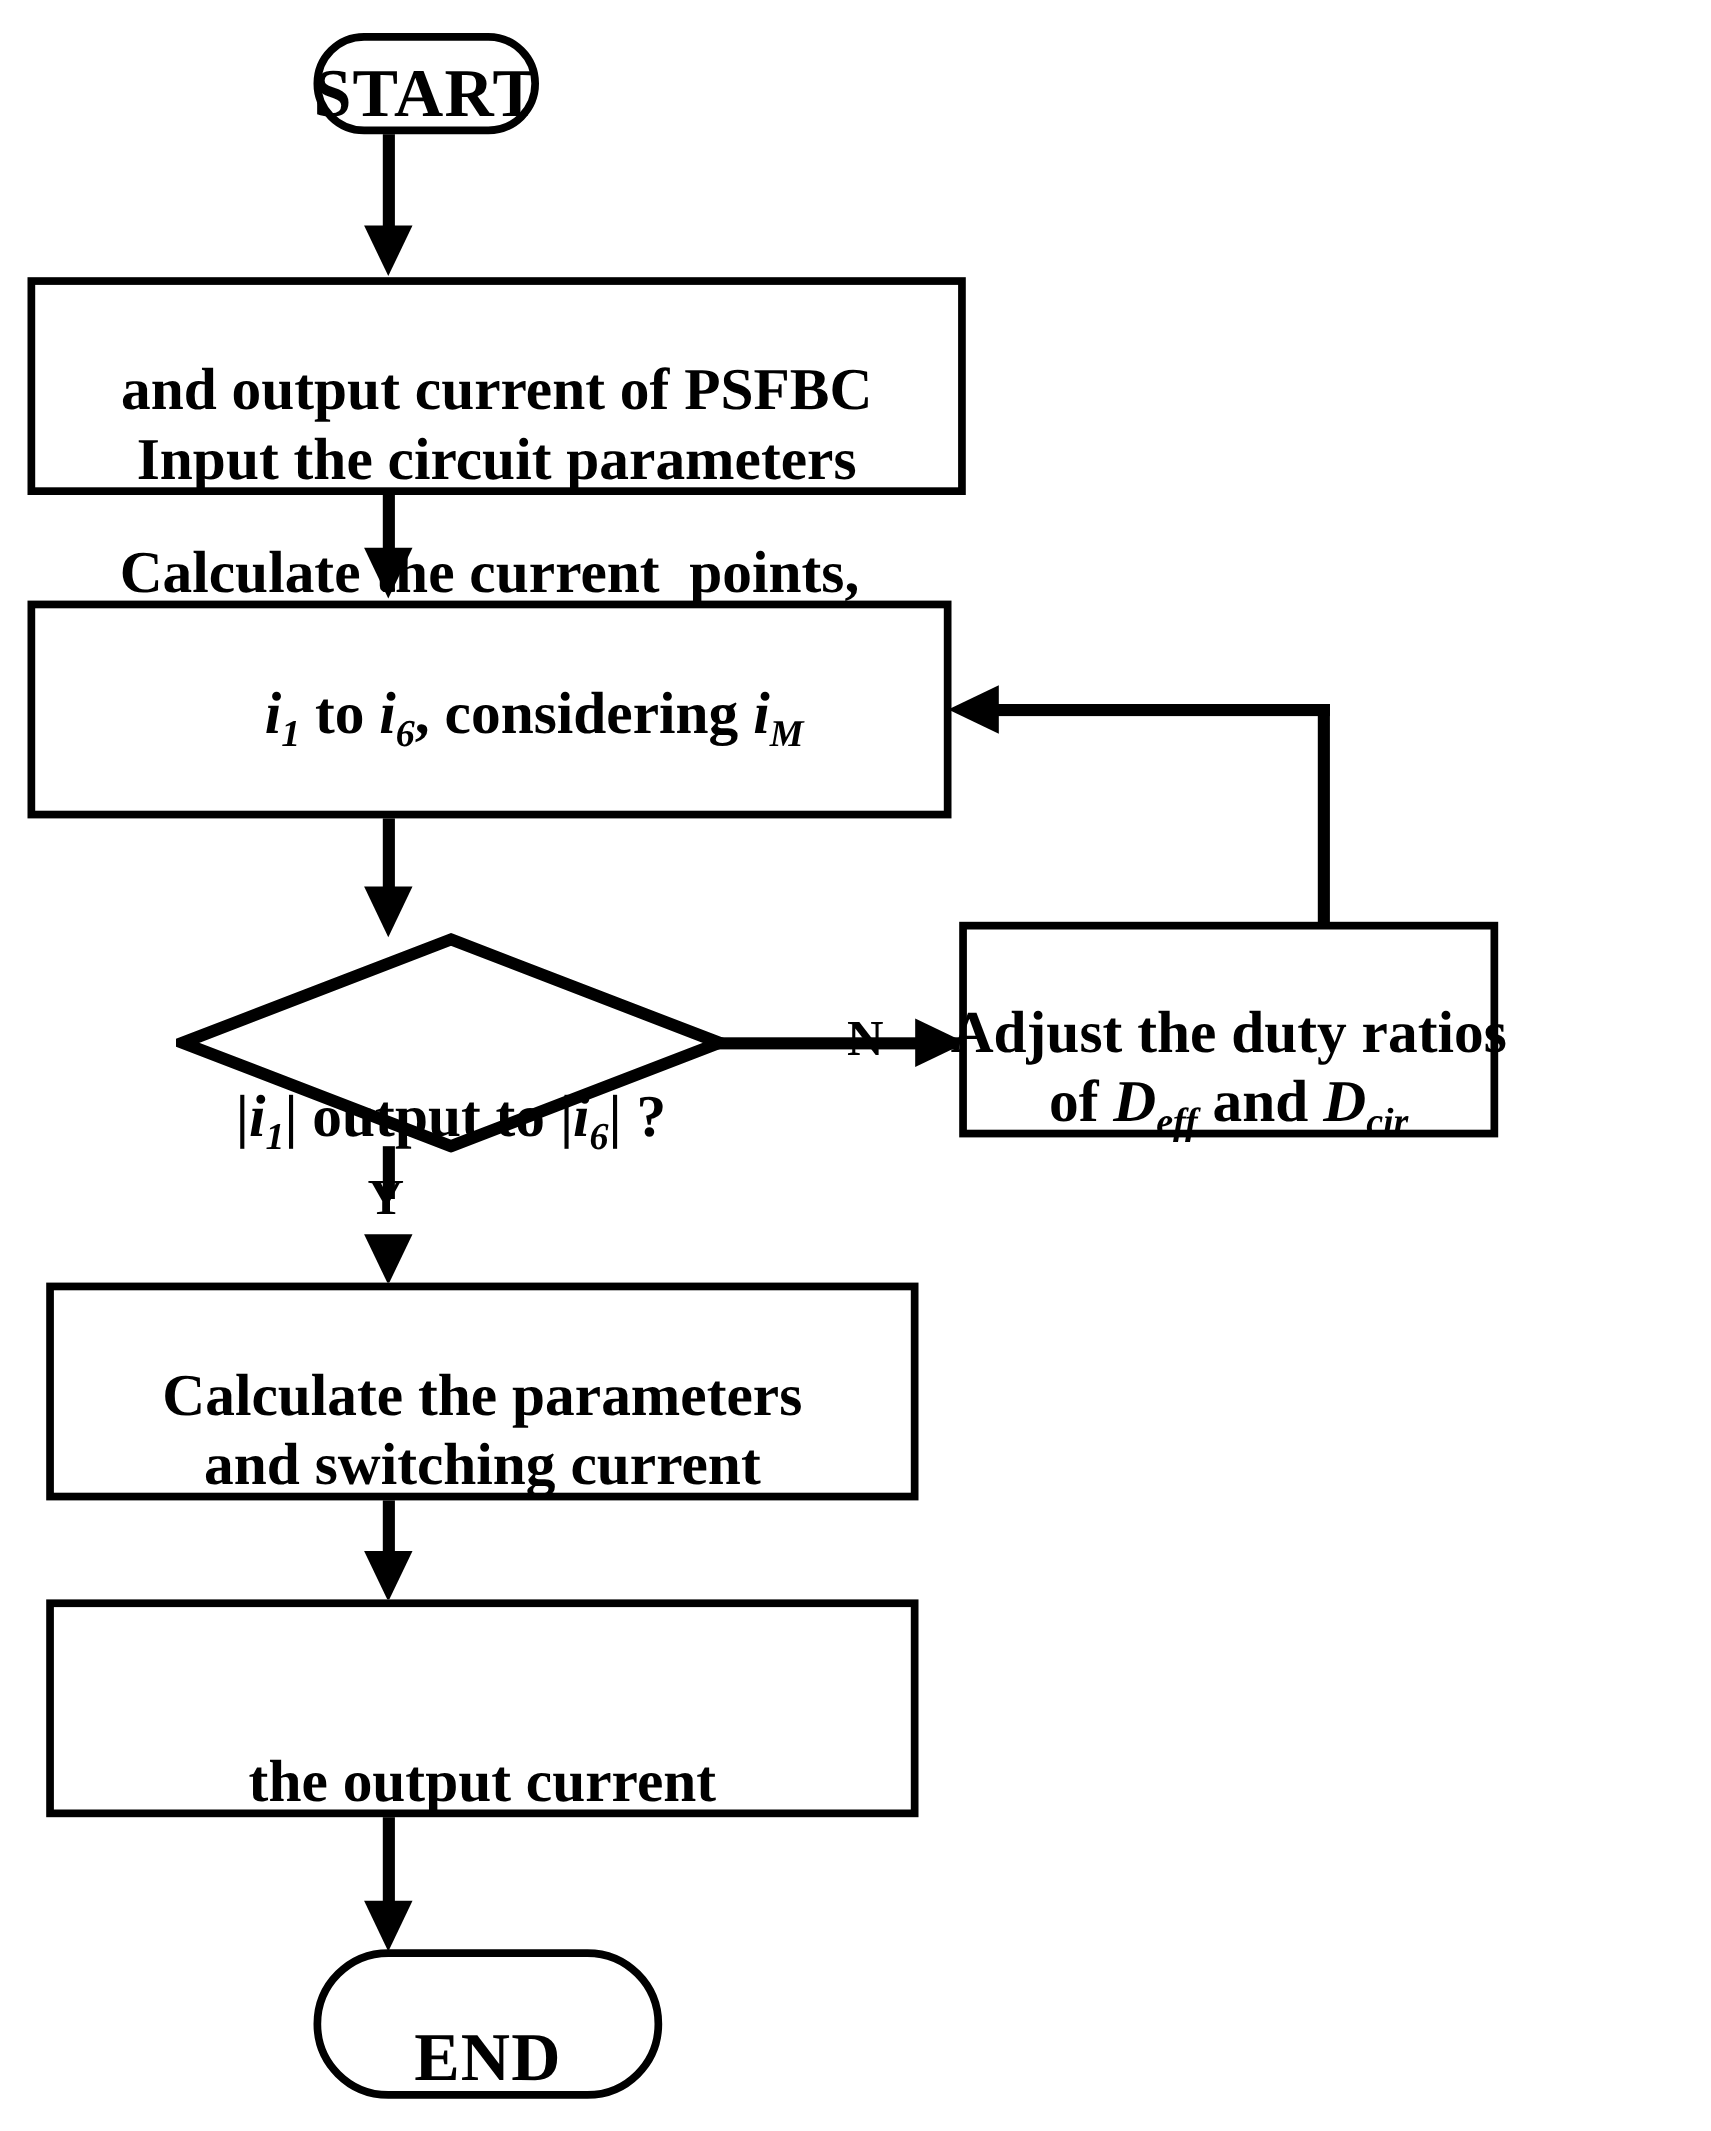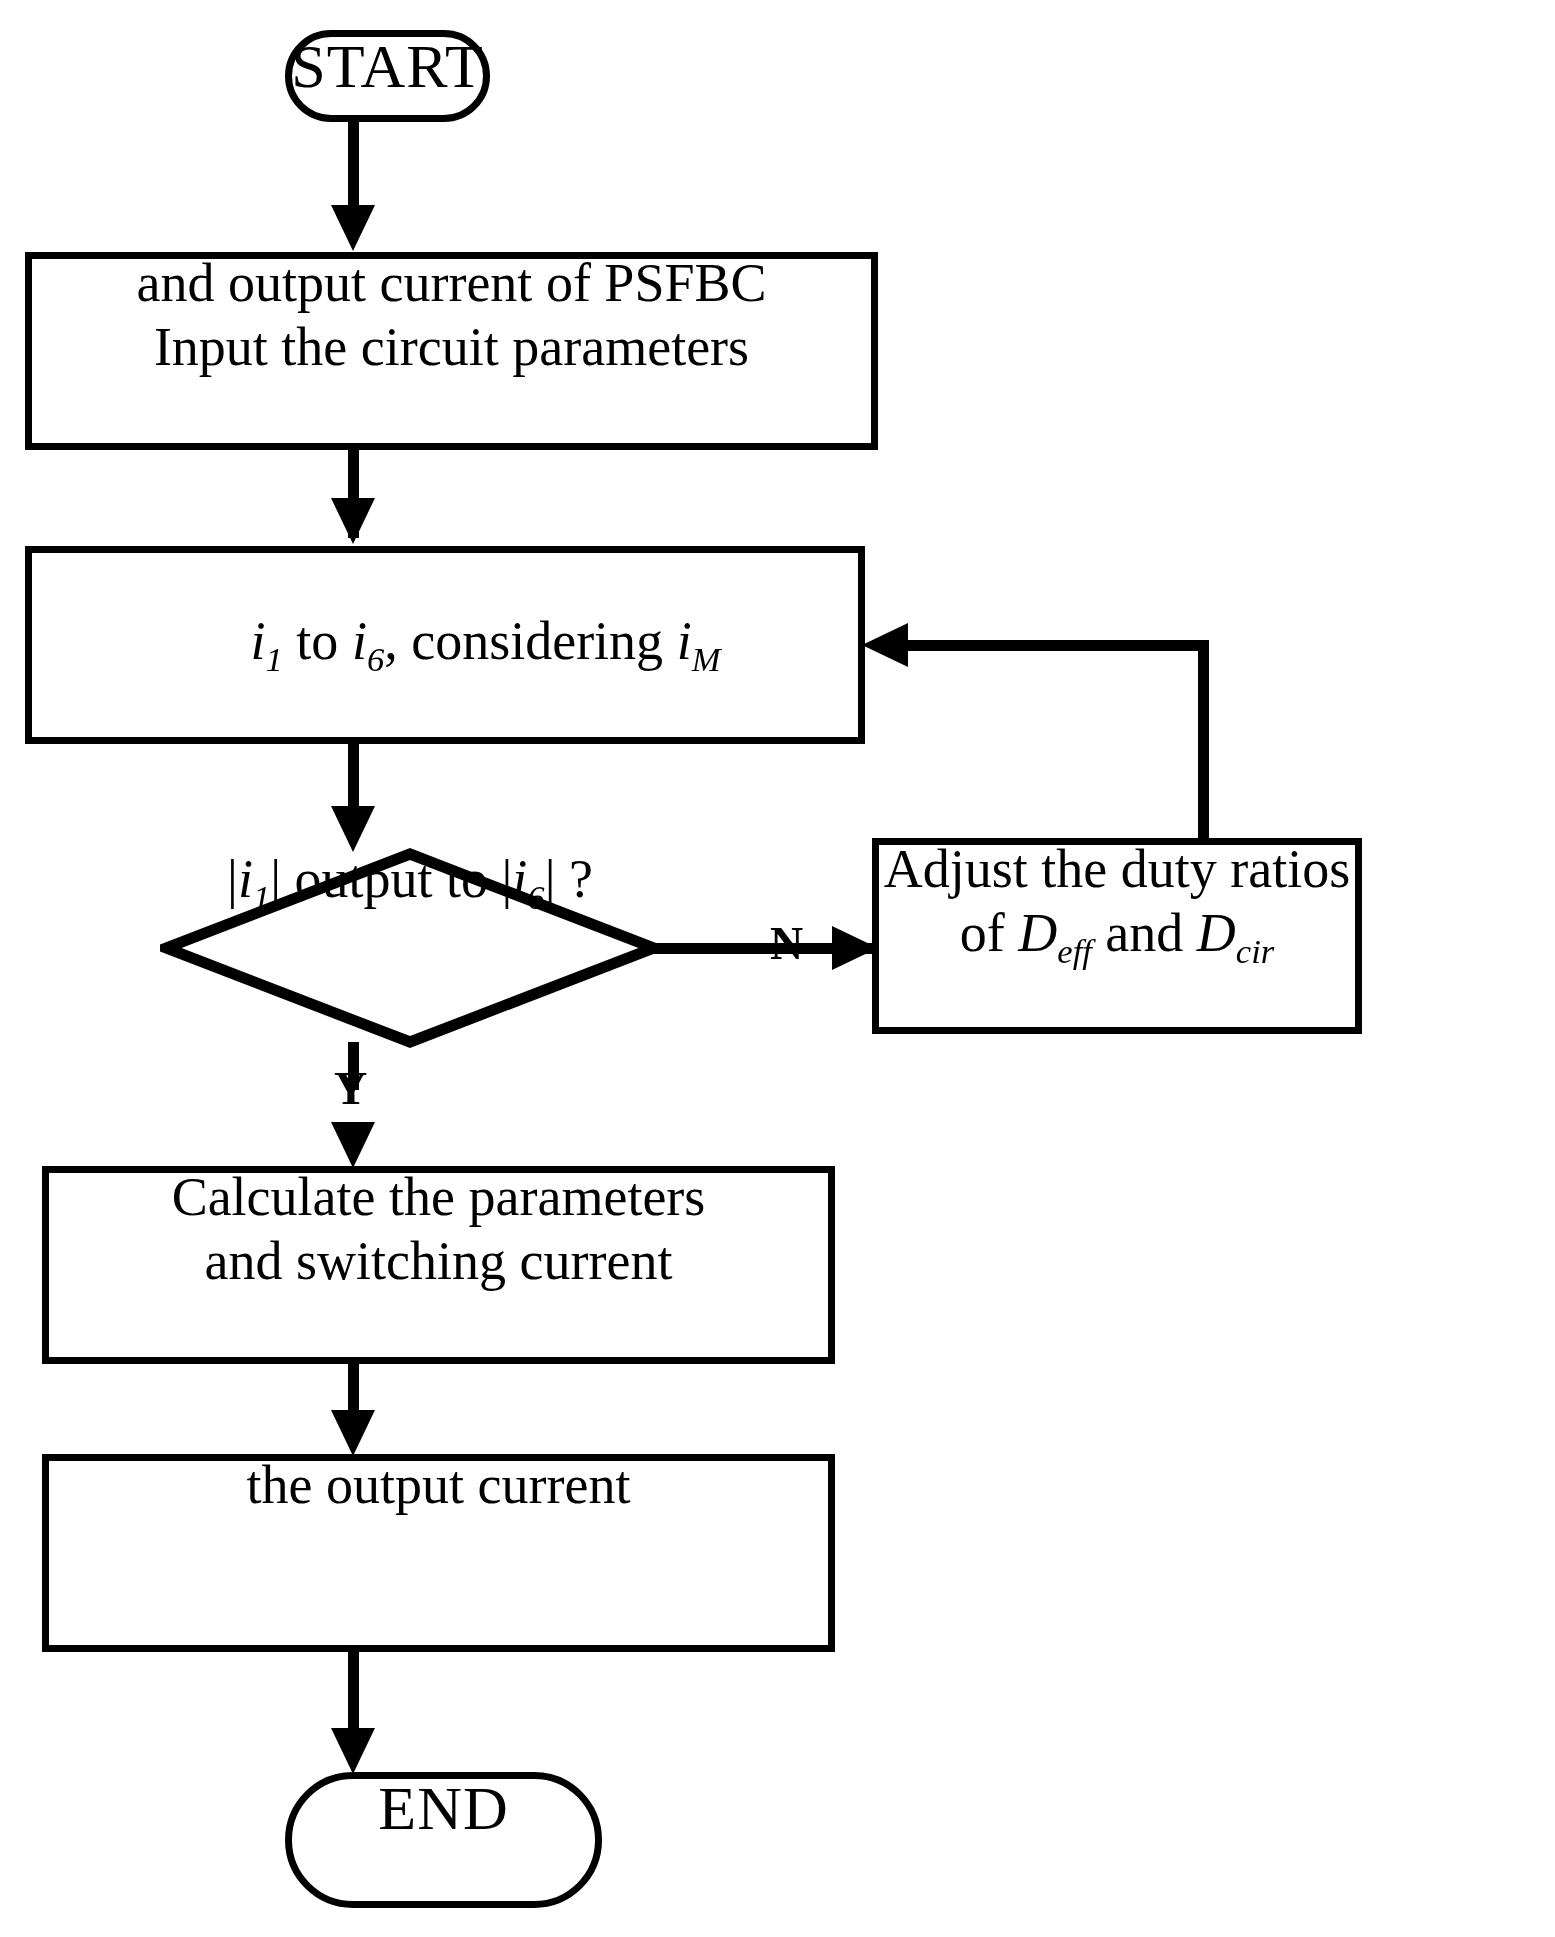--- a/index.html
+++ b/index.html
@@ -16,22 +16,22 @@
     height: 1937px;
     background: #ffffff;
     overflow: hidden;
   }
   
   .node-text {
     position: absolute;
     display: flex;
     flex-direction: column;
     align-items: center;
-    justify-content: flex-start;
-    font-weight: normal;
+    justify-content: flex-end;
+    font-weight: bold;
     color: #000000;
     line-height: 1.18;
     white-space: pre;
     text-align: center;
     pointer-events: none;
   }
   
   .rect {
     position: absolute;
     box-sizing: border-box;
@@ -121,20 +121,21 @@
   <div class="node-text body-label" style="left:25px; top:252px; width:853px; height:198px;">
     <span>and output current of PSFBC</span>
     <span>Input the circuit parameters</span>
   </div>
 
   <div class="vline" style="left:348px; top:450px; width:11px; height:88px;"></div>
   <div class="arrow-down" style="left:331px; top:498px;"></div>
 
   <div class="rect" style="left:25px; top:546px; width:840px; height:198px;"></div>
   <div class="node-text body-label" style="left:25px; top:546px; width:840px; height:198px;">
+    <span>Calculate the current  points,</span>
     <span>
       <span class="it">i</span><span class="sub">1</span><span> to </span><span class="it">i</span><span class="sub">6</span><span>, considering </span><span class="it">i</span><span class="sub">M</span>
     </span>
   </div>
 
   <div class="vline" style="left:348px; top:744px; width:11px; height:80px;"></div>
   <div class="arrow-down" style="left:331px; top:806px;"></div>
 
   <div class="diamond-wrap" style="left:160px; top:848px;">
     <svg width="500" height="200" viewBox="0 0 500 200" aria-hidden="true">

